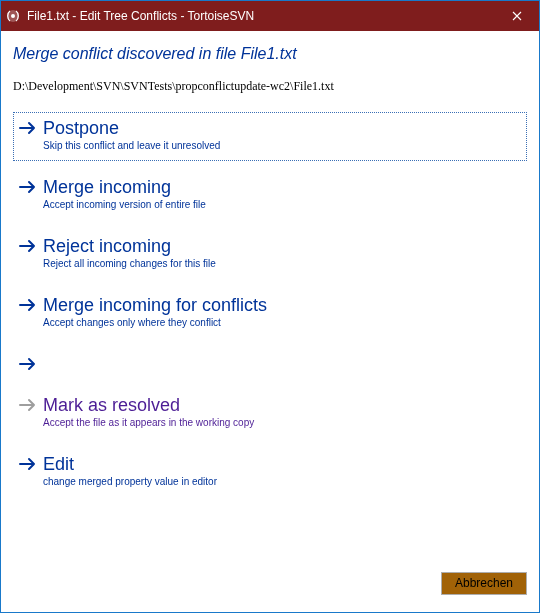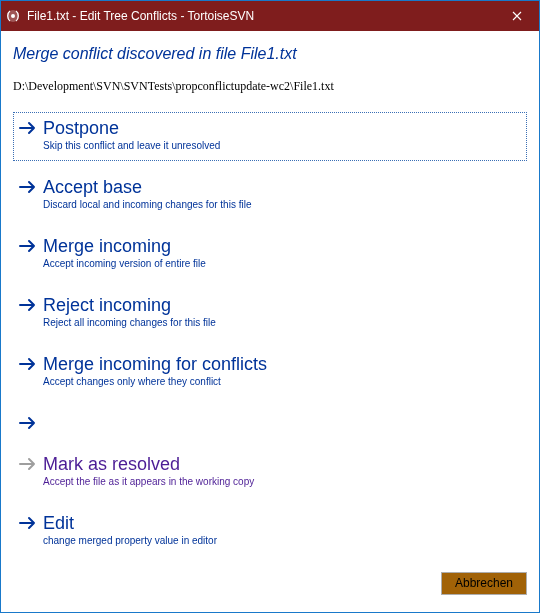--- a/index.html
+++ b/index.html
@@ -52,31 +52,20 @@
     <div id="options-host">
         <div class="option selected">
           <span class="arrow">
             <svg width="18" height="14" viewBox="0 0 18 14">
               <path d="M1 7 H15 M10 2 L15 7 L10 12" stroke="#003399" stroke-width="2" fill="none" stroke-linecap="round" stroke-linejoin="round"></path>
             </svg>
           </span>
           <span class="texts">
             <div class="opt-title">Postpone</div>
             <div class="opt-desc">Skip this conflict and leave it unresolved</div>
-          </span>
-        </div>
-        <div class="option">
-          <span class="arrow">
-            <svg width="18" height="14" viewBox="0 0 18 14">
-              <path d="M1 7 H15 M10 2 L15 7 L10 12" stroke="#003399" stroke-width="2" fill="none" stroke-linecap="round" stroke-linejoin="round"></path>
-            </svg>
-          </span>
-          <span class="texts">
-            <div class="opt-title">Accept base</div>
-            <div class="opt-desc">Discard local and incoming changes for this file</div>
           </span>
         </div>
         <div class="option">
           <span class="arrow">
             <svg width="18" height="14" viewBox="0 0 18 14">
               <path d="M1 7 H15 M10 2 L15 7 L10 12" stroke="#003399" stroke-width="2" fill="none" stroke-linecap="round" stroke-linejoin="round"></path>
             </svg>
           </span>
           <span class="texts">
             <div class="opt-title">Merge incoming</div>

